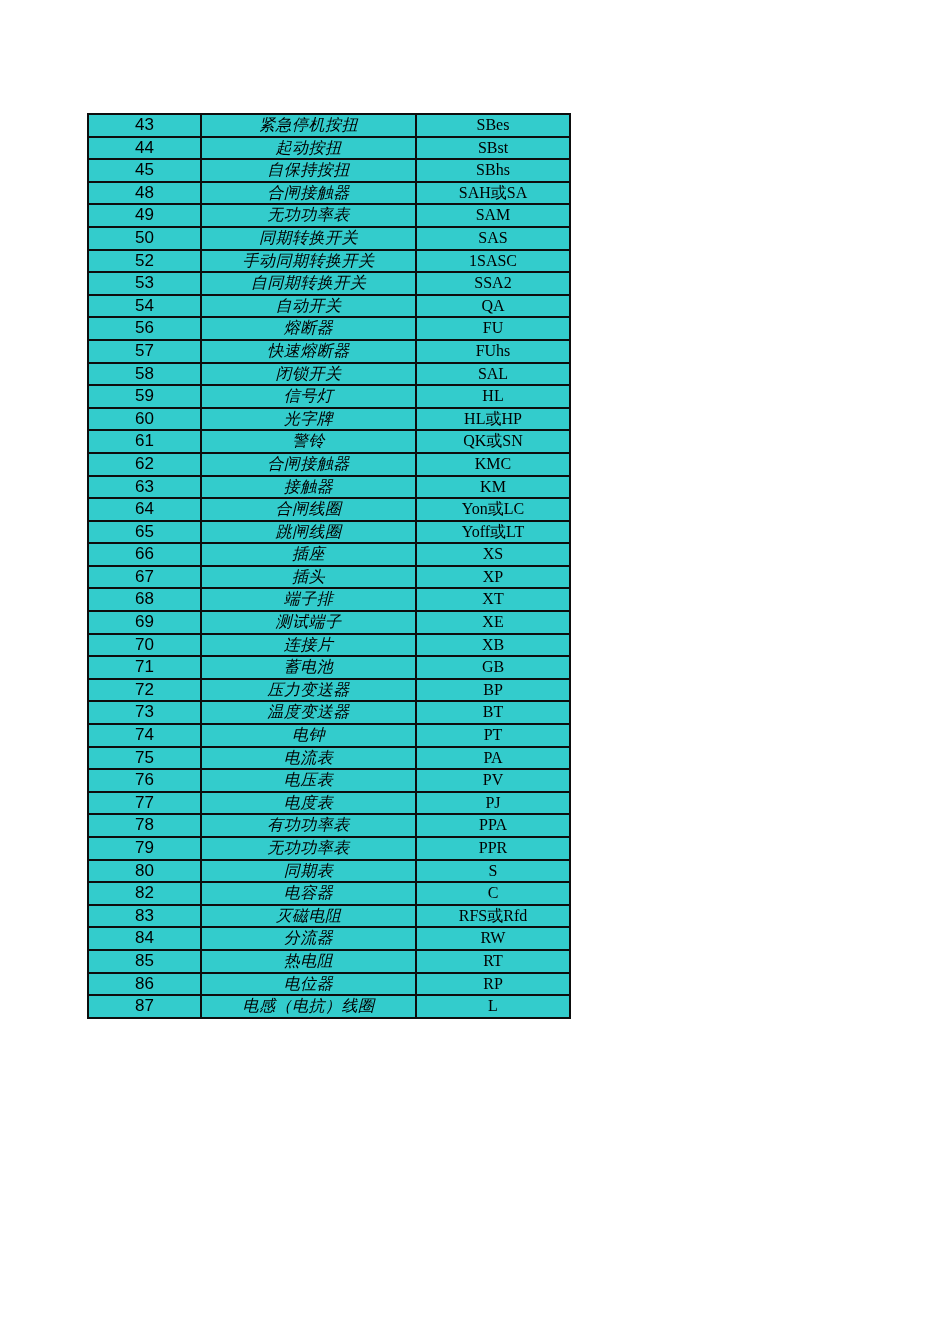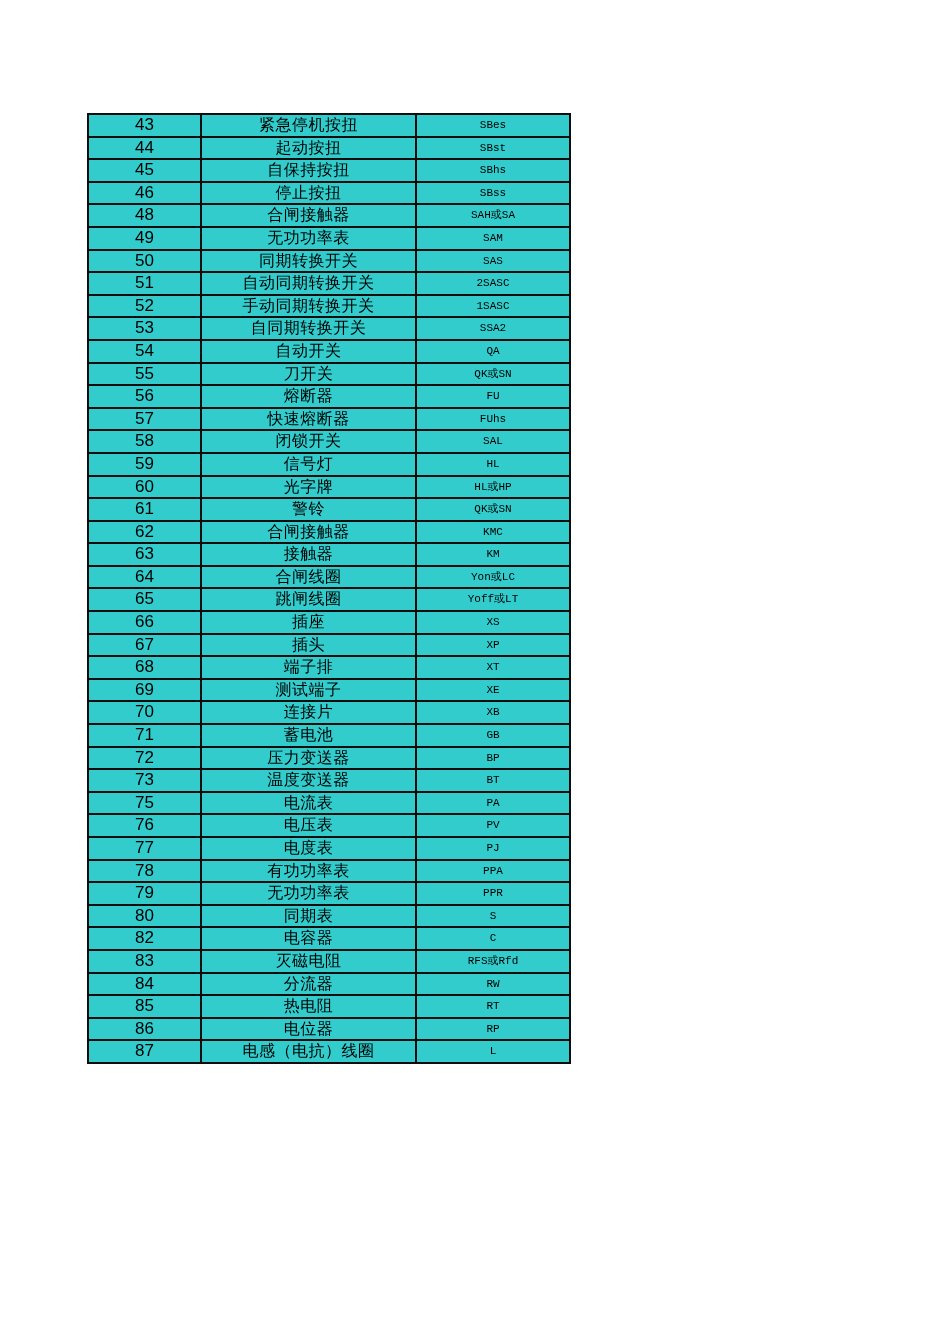--- a/index.html
+++ b/index.html
@@ -45,24 +45,25 @@
     overflow: hidden;
   }
   td.cell-index {
     font-size: 17px;
     font-family: "Liberation Sans", "DejaVu Sans", sans-serif;
   }
   td.cell-name {
     font-size: 16px;
     font-family: "DejaVu Sans", "Liberation Sans", sans-serif;
     letter-spacing: 0.5px;
+    font-style: italic;
   }
   td.cell-code {
-    font-size: 11px;
-    font-family: Liberation Mono, monospace;
+    font-size: 16px;
+    font-family: Liberation Serif, serif;
   }
 </style>
 </head>
 <body>
 
 <div id="page">
   <table id="symbol-table">
     <colgroup>
       <col class="c-index">
       <col class="c-name">
@@ -78,65 +79,50 @@
           <td class="cell-index">44</td>
           <td class="cell-name">起动按扭</td>
           <td class="cell-code">SBst</td>
         </tr>
         <tr>
           <td class="cell-index">45</td>
           <td class="cell-name">自保持按扭</td>
           <td class="cell-code">SBhs</td>
         </tr>
         <tr>
-          <td class="cell-index">46</td>
-          <td class="cell-name">停止按扭</td>
-          <td class="cell-code">SBss</td>
-        </tr>
-        <tr>
           <td class="cell-index">48</td>
           <td class="cell-name">合闸接触器</td>
           <td class="cell-code">SAH或SA</td>
         </tr>
         <tr>
           <td class="cell-index">49</td>
           <td class="cell-name">无功功率表</td>
           <td class="cell-code">SAM</td>
         </tr>
         <tr>
           <td class="cell-index">50</td>
           <td class="cell-name">同期转换开关</td>
           <td class="cell-code">SAS</td>
         </tr>
         <tr>
-          <td class="cell-index">51</td>
-          <td class="cell-name">自动同期转换开关</td>
-          <td class="cell-code">2SASC</td>
-        </tr>
-        <tr>
           <td class="cell-index">52</td>
           <td class="cell-name">手动同期转换开关</td>
           <td class="cell-code">1SASC</td>
         </tr>
         <tr>
           <td class="cell-index">53</td>
           <td class="cell-name">自同期转换开关</td>
           <td class="cell-code">SSA2</td>
         </tr>
         <tr>
           <td class="cell-index">54</td>
           <td class="cell-name">自动开关</td>
           <td class="cell-code">QA</td>
         </tr>
         <tr>
-          <td class="cell-index">55</td>
-          <td class="cell-name">刀开关</td>
-          <td class="cell-code">QK或SN</td>
-        </tr>
-        <tr>
           <td class="cell-index">56</td>
           <td class="cell-name">熔断器</td>
           <td class="cell-code">FU</td>
         </tr>
         <tr>
           <td class="cell-index">57</td>
           <td class="cell-name">快速熔断器</td>
           <td class="cell-code">FUhs</td>
         </tr>
         <tr>
@@ -211,20 +197,25 @@
         </tr>
         <tr>
           <td class="cell-index">72</td>
           <td class="cell-name">压力变送器</td>
           <td class="cell-code">BP</td>
         </tr>
         <tr>
           <td class="cell-index">73</td>
           <td class="cell-name">温度变送器</td>
           <td class="cell-code">BT</td>
+        </tr>
+        <tr>
+          <td class="cell-index">74</td>
+          <td class="cell-name">电钟</td>
+          <td class="cell-code">PT</td>
         </tr>
         <tr>
           <td class="cell-index">75</td>
           <td class="cell-name">电流表</td>
           <td class="cell-code">PA</td>
         </tr>
         <tr>
           <td class="cell-index">76</td>
           <td class="cell-name">电压表</td>
           <td class="cell-code">PV</td>

